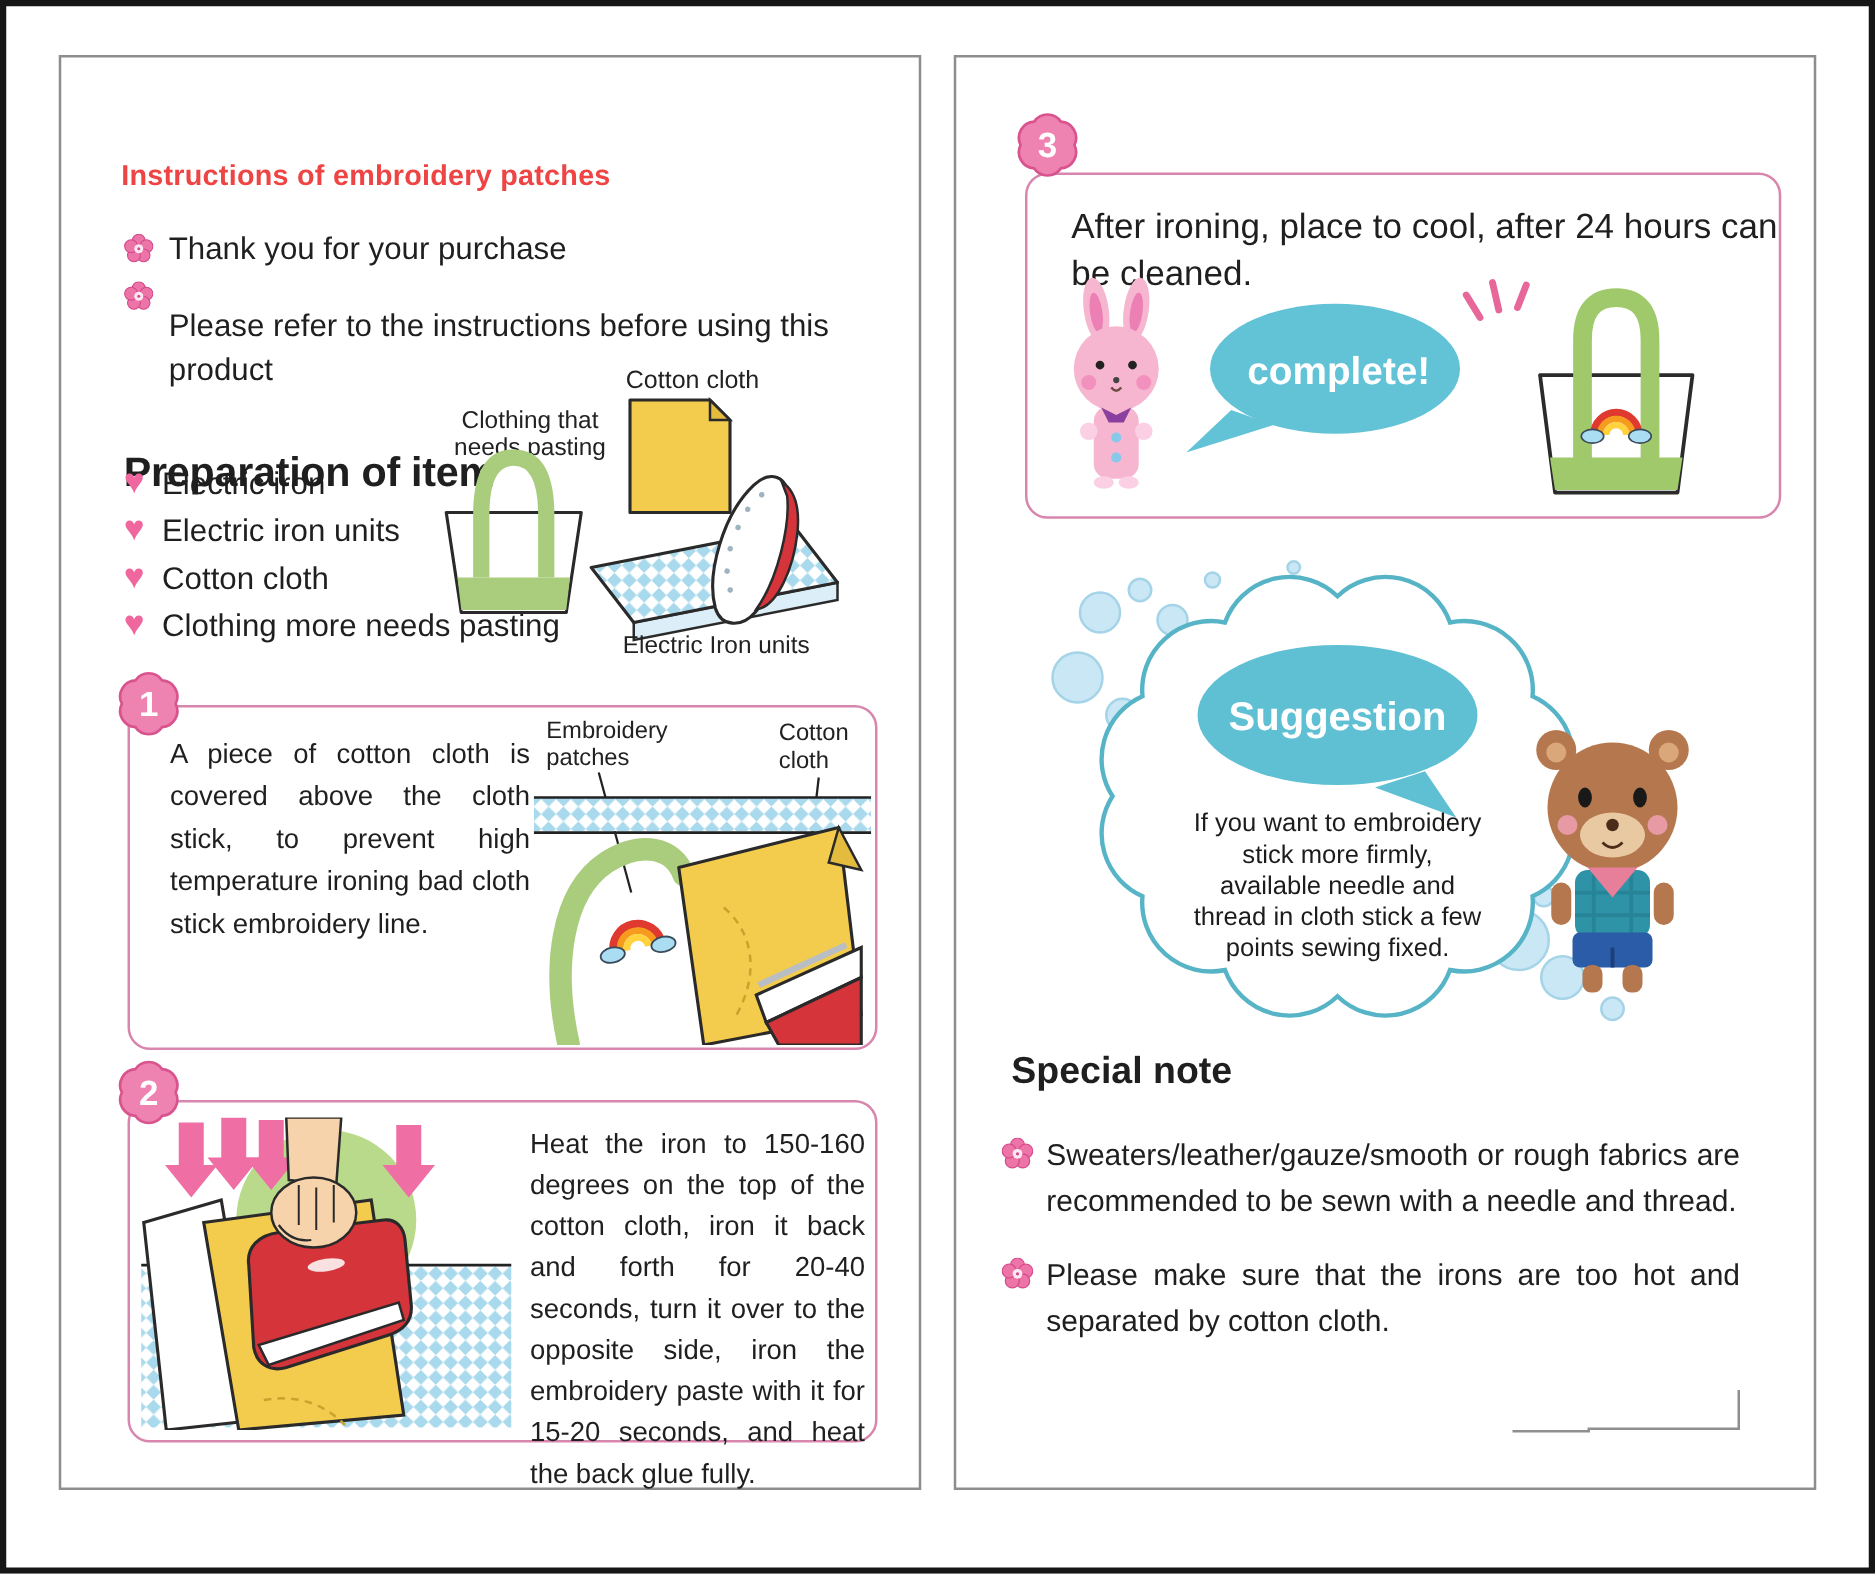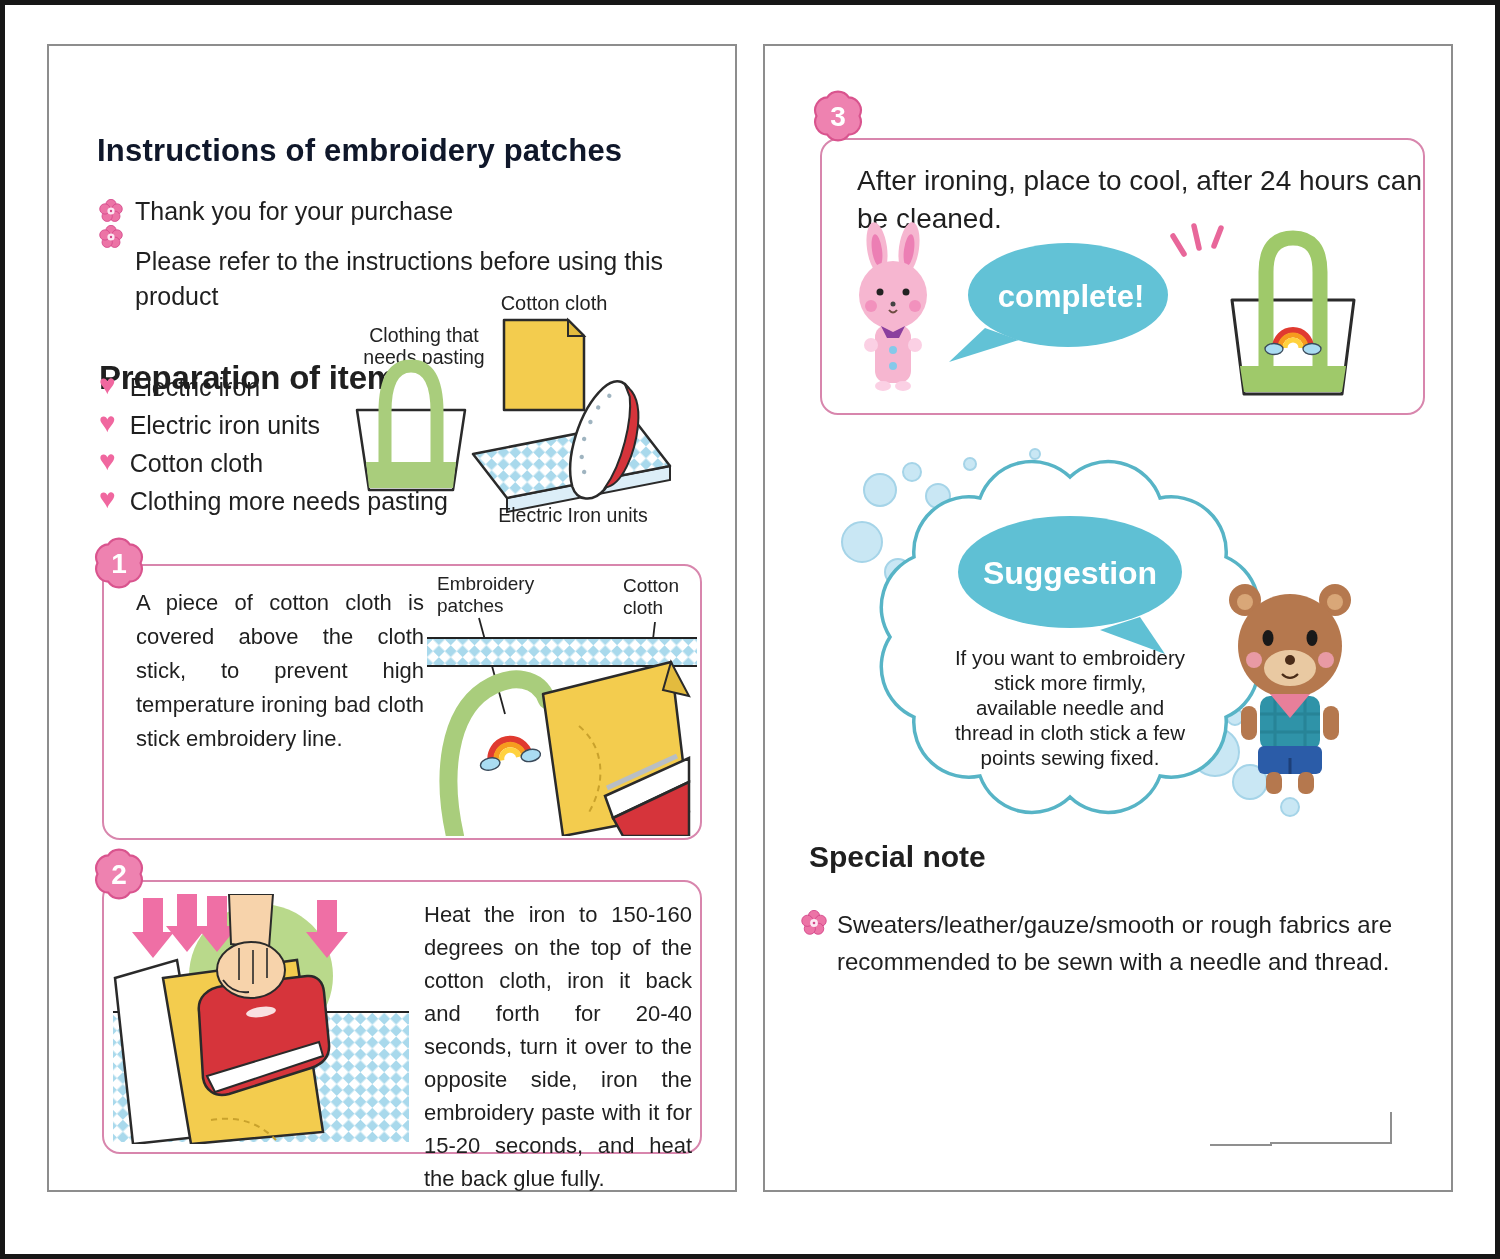--- a/index.html
+++ b/index.html
@@ -2,21 +2,21 @@
 <html><head>
 <meta charset="utf-8">
 <style>
   html,body{margin:0;padding:0;background:#fff;}
   .page{position:relative;width:1500px;height:1259px;background:#fff;border:5px solid #161616;
         box-sizing:border-box;font-family:"Liberation Sans",sans-serif;overflow:hidden;color:#1f1f1f;}
   .panel{position:absolute;background:#fff;border:2px solid #8d8d8d;box-sizing:border-box;}
   #left-panel{left:42px;top:39px;width:690px;height:1148px;}
   #right-panel{left:758px;top:39px;width:690px;height:1148px;}
   .abs{position:absolute;}
-  .title{left:48px;top:66px;font-size:31px;font-weight:700;color:#0f172a;letter-spacing:.2px;}
+  .title{left:48px;top:66px;font-size:23px;font-weight:700;color:#ef4444;letter-spacing:.2px;}
   .intro-row{position:absolute;display:flex;gap:12px;align-items:flex-start;}
   .intro-row .txt{font-size:25px;line-height:35px;}
   .bullet-flower{width:24px;height:24px;flex:none;margin-top:5px;}
   .prep-heading{left:50px;top:286px;font-size:33px;font-weight:700;letter-spacing:-.2px;}
   .heart-list{left:50px;top:322px;list-style:none;margin:0;padding:0;}
   .heart-list li{display:flex;gap:14px;align-items:center;height:38px;font-size:25px;}
   .heart{color:#f0679f;font-size:28px;line-height:1;transform:translateY(-2px);}
   .stepbox{position:absolute;border:2px solid #d886ad;border-radius:18px;background:#fff;box-sizing:border-box;}
   .badge{position:absolute;width:56px;height:56px;z-index:3;}
   .steptext{position:absolute;font-size:22px;line-height:33px;text-align:justify;}
@@ -57,21 +57,21 @@
       <symbol id="flower-badge" viewBox="0 0 52 52">
         <path d="M46,26 A12,12 0 0 1 36,43.3 A12,12 0 0 1 16,43.3 A12,12 0 0 1 6,26 A12,12 0 0 1 16,8.7 A12,12 0 0 1 36,8.7 A12,12 0 0 1 46,26 Z" fill="#ee82b0" stroke="#d9548e" stroke-width="2"></path>
       </symbol>
     </defs>
   </svg>
 
   <section class="panel" id="left-panel">
 
     <h1 class="abs title">Instructions of embroidery patches</h1>
 
-    <div class="intro-row" style="left:50px;top:136px;margin-top:12px;">
+    <div class="intro-row" style="left:50px;top:136px;">
       <svg class="bullet-flower">
           <use href="#sakura"></use>
         </svg>
       <div class="txt">Thank you for your purchase</div>
     </div>
     <div class="intro-row" style="left:50px;top:174px;">
       <svg class="bullet-flower">
           <use href="#sakura"></use>
         </svg>
       <div class="txt" style="width:572px;margin-top:24px;">Please refer to the instructions before using this product</div>
@@ -300,18 +300,24 @@
     </svg>
 
     <h2 class="abs" style="left:44px;top:794px;font-size:30px;font-weight:700;margin:0;">Special note</h2>
 
     <div class="note-row" style="left:36px;top:860px;">
       <svg class="bullet-flower">
           <use href="#sakura"></use>
         </svg>
       <div class="txt">Sweaters/leather/gauze/smooth or rough fabrics are recommended to be sewn with a needle and thread.</div>
     </div>
+    <div class="note-row" style="left:36px;top:956px;">
+      <svg class="bullet-flower">
+          <use href="#sakura"></use>
+        </svg>
+      <div class="txt">Please make sure that the irons are too hot and separated by cotton cloth.</div>
+    </div>
 
     <div class="corner-line" style="left:445px;top:1098px;width:62px;height:2px;"></div>
     <div class="corner-line" style="left:505px;top:1096px;width:122px;height:2px;"></div>
     <div class="corner-line" style="left:625px;top:1066px;width:2px;height:32px;"></div>
   </section>
 </div>
 
 </body></html>

